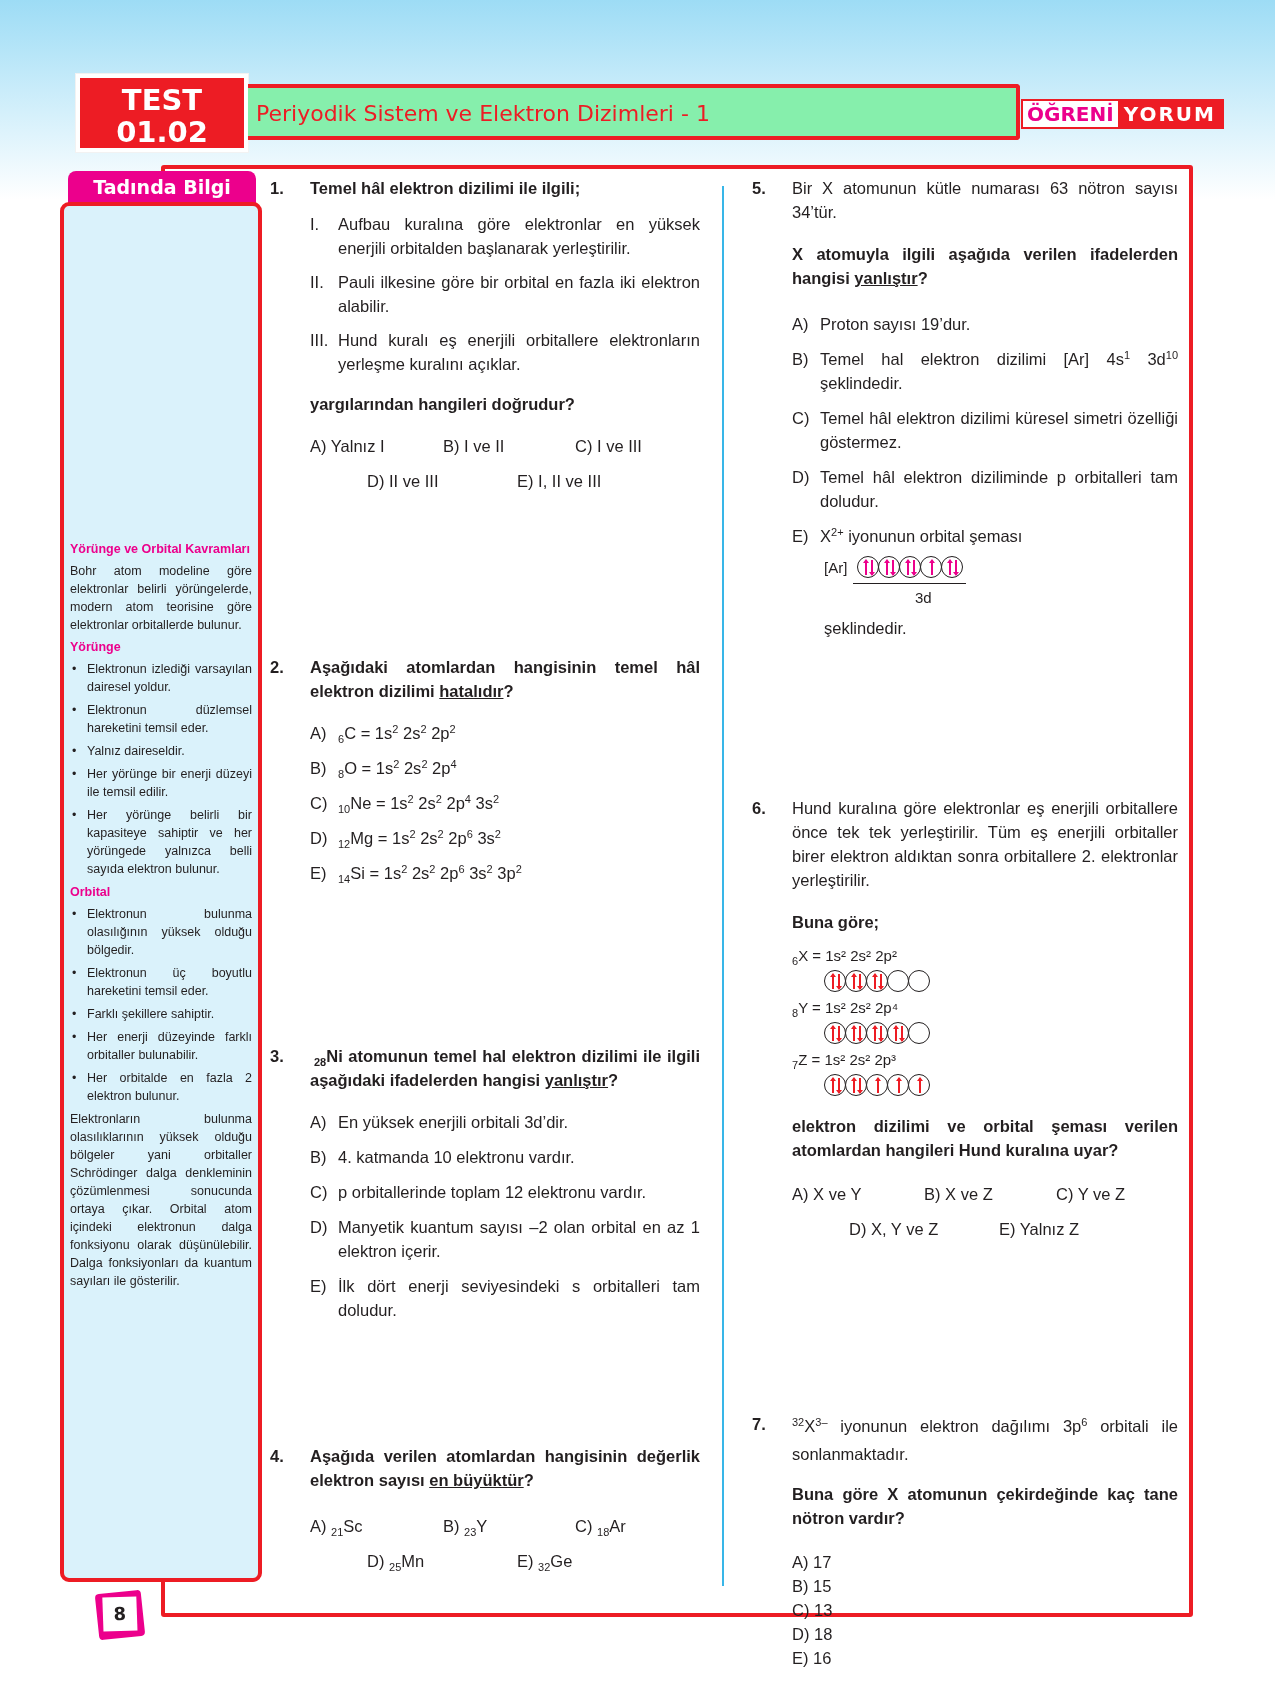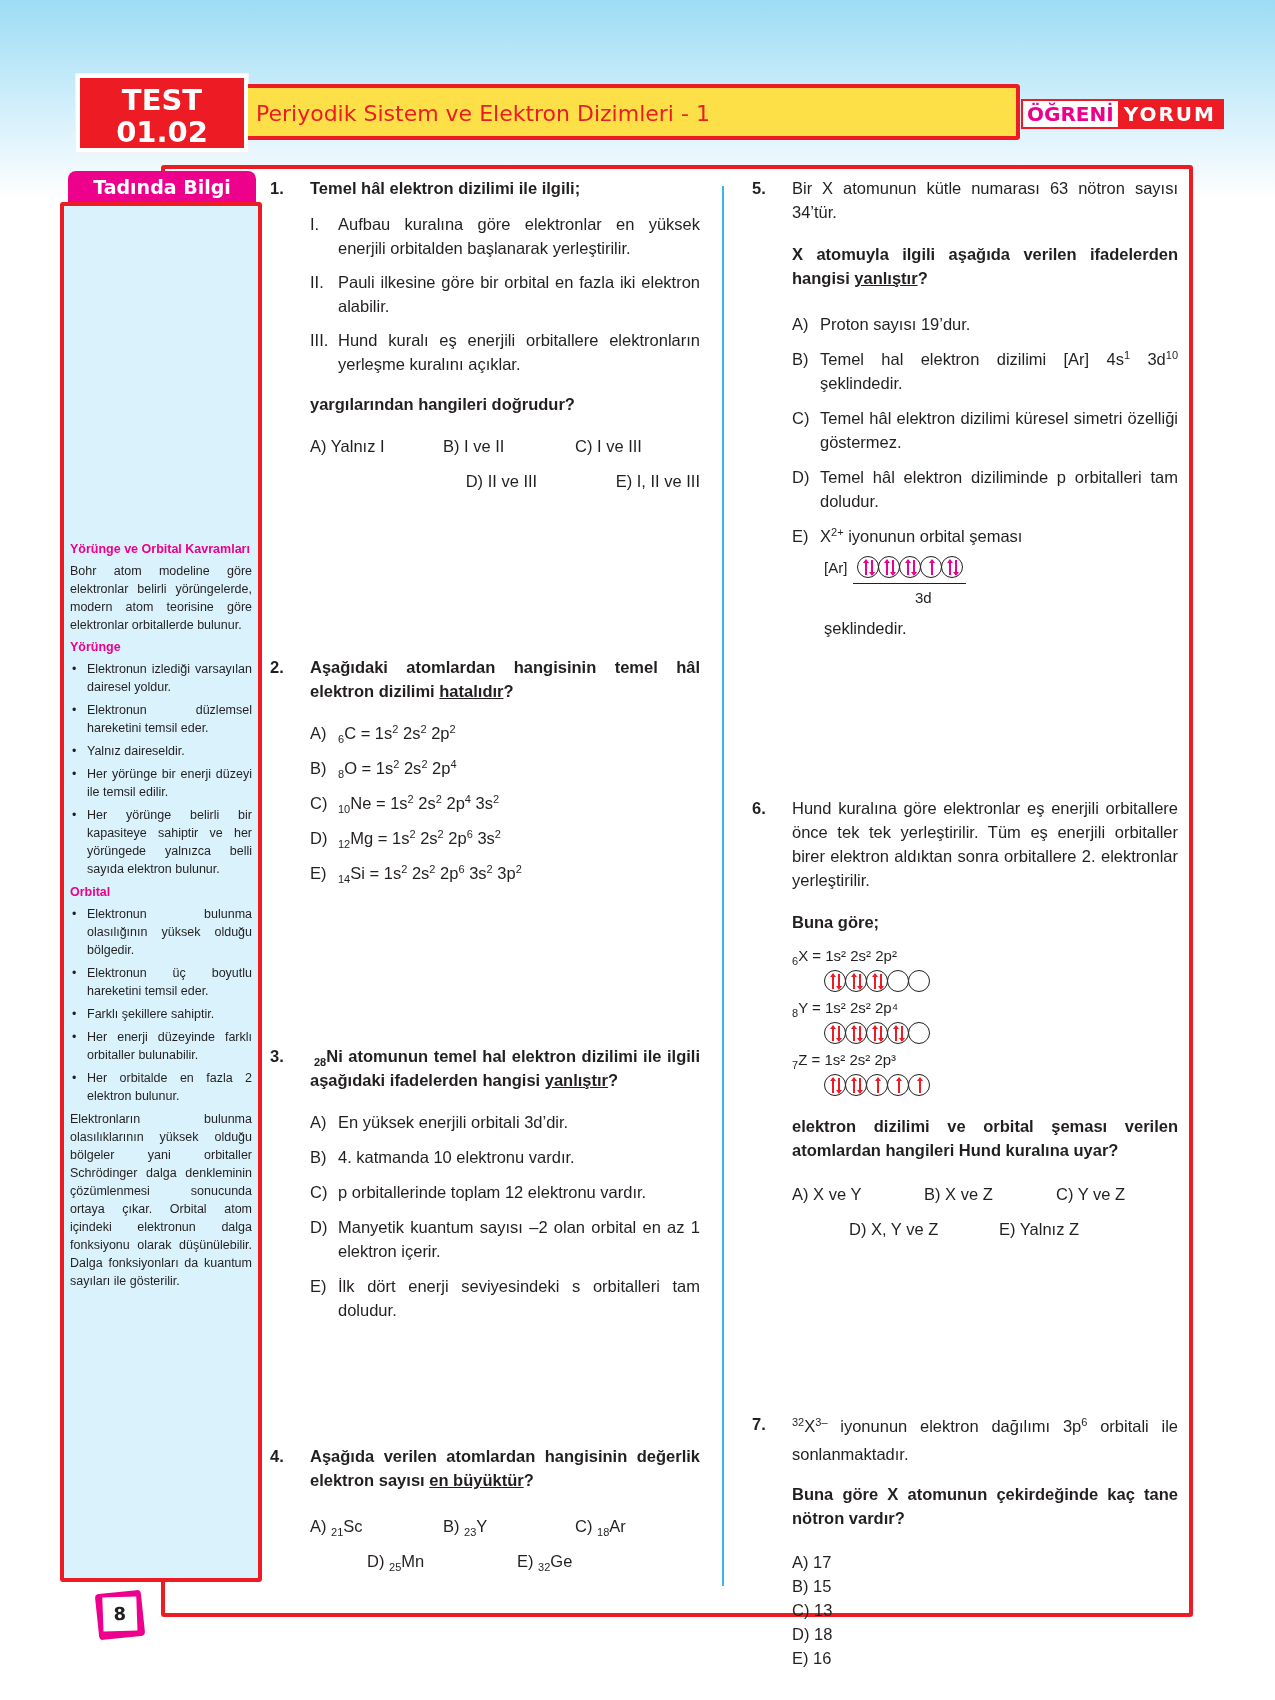--- a/index.html
+++ b/index.html
@@ -9,21 +9,21 @@
     font-family: "Liberation Sans", sans-serif; color: #231f20;
   }
   .test-badge {
     position: absolute; left: 76px; top: 74px; width: 172px; height: 78px;
     background: #ed1c24; border: 4px solid #fff; box-shadow: 0 0 0 1px #f2f2f2;
     color: #fff; font-family: "DejaVu Sans", sans-serif; font-weight: bold;
     text-align: center; line-height: 32px; font-size: 29px; padding-top: 6px;
   }
   .title-box {
     position: absolute; left: 248px; top: 84px; width: 772px; height: 56px;
-    border: 4px solid #ed1c24; border-left: none; background: #fde047; border-radius: 0 4px 4px 0;
+    border: 4px solid #ed1c24; border-left: none; background: #86efac; border-radius: 0 4px 4px 0;
   }
   .title-box span {
     position: absolute; left: 8px; top: 13px; color: #ed1c24; font-size: 22px;
     font-family: "DejaVu Sans", sans-serif;
   }
   .brand {
     position: absolute; left: 1021px; top: 99px; height: 30px; display: flex;
     border: 2px solid #ed1c24; font-family: "DejaVu Sans", sans-serif; font-weight: bold; font-size: 20px;
   }
   .brand .b1 { background: #fff; color: #ec008c; padding: 0 4px; line-height: 26px; }
@@ -33,21 +33,21 @@
     position: absolute; left: 161px; top: 165px; width: 1032px; height: 1452px;
     border: 4px solid #ed1c24; border-radius: 3px; background: #fff;
   }
   .sidebar-tab {
     position: absolute; left: 68px; top: 171px; width: 188px; height: 32px;
     background: #ec008c; border-radius: 8px 8px 0 0; color: #fff; text-align: center;
     font-family: "DejaVu Sans", sans-serif; font-weight: bold; font-size: 19px; line-height: 32px;
   }
   .sidebar {
     position: absolute; left: 60px; top: 202px; width: 202px; height: 1380px;
-    background: #daf2fb; border: 4px solid #ed1c24; border-radius: 3px;
+    background: #daf2fb; border: 4px solid #ed1c24; border-radius: 9px;
     padding: 330px 6px 0 6px; font-size: 12.5px; line-height: 18px; text-align: justify;
   }
   .sidebar h4 { color: #ec008c; font-size: 12.5px; margin: 4px 0 4px; }
   .sidebar p { margin-bottom: 4px; }
   .sidebar ul { list-style: none; }
   .sidebar li { position: relative; padding-left: 17px; margin-bottom: 5px; }
   .sidebar li::before { content: "•"; position: absolute; left: 2px; top: 0; }
 
   .page-num {
     position: absolute; left: 97px; top: 1592px; width: 46px; height: 46px;
@@ -138,21 +138,21 @@
     <div class="stem">Temel hâl elektron dizilimi ile ilgili;</div>
     <div class="roman" style="margin-top:12px;"><span class="rl">I.</span><span>Aufbau kuralına göre elektronlar en yüksek enerjili orbitalden başlanarak yerleştirilir.</span></div>
     <div class="roman"><span class="rl">II.</span><span>Pauli ilkesine göre bir orbital en fazla iki elektron alabilir.</span></div>
     <div class="roman"><span class="rl">III.</span><span>Hund kuralı eş enerjili orbitallere elektronların yerleşme kuralını açıklar.</span></div>
     <div class="stem" style="margin-top:16px;">yargılarından hangileri doğrudur?</div>
     <div class="opts-row" style="margin-top:18px;">
       <span style="width:133px">A) Yalnız I</span>
       <span style="width:132px">B) I ve II</span>
       <span>C) I ve III</span>
     </div>
-    <div class="opts-row" style="margin-top:11px; padding-left:57px;justify-content:flex-end;">
+    <div class="opts-row" style="margin-top:11px; padding-left:57px;">
       <span style="width:150px">D) II ve III</span>
       <span>E) I, II ve III</span>
     </div>
   </div>
 </div>
 
 <div class="q" style="left:270px; top:655px; width:430px;">
   <span class="num">2.</span>
   <div class="body">
     <div class="stem"><span>Aşağıdaki atomlardan hangisinin temel hâl elektron dizilimi </span><span class="u">hatalıdır</span><span>?</span></div>

